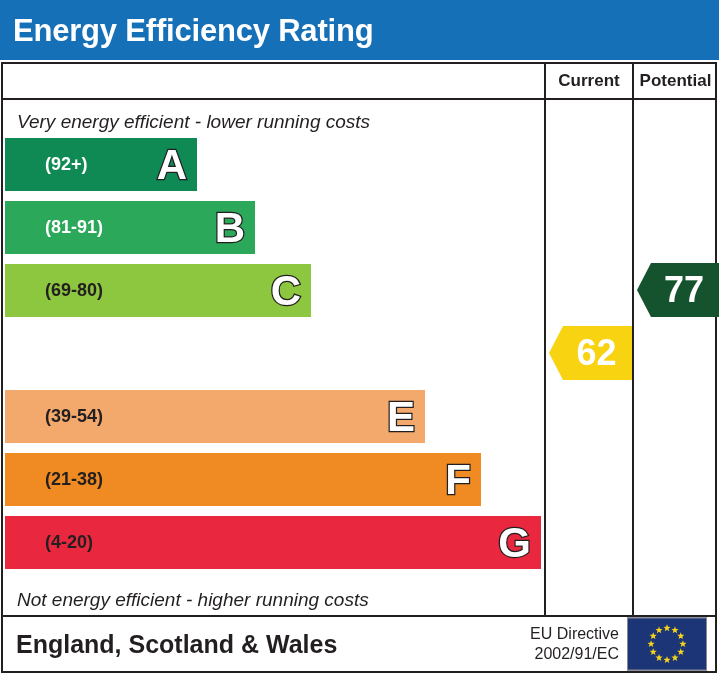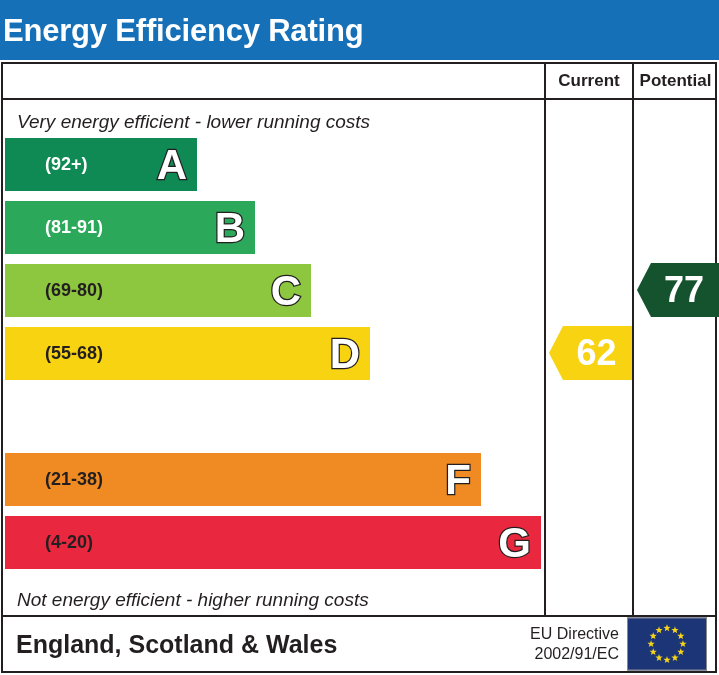--- a/index.html
+++ b/index.html
@@ -30,21 +30,21 @@
     height: 60px;
     background: #1570B8;
     display: flex;
     align-items: center;
   }
   .title-text {
     color: #ffffff;
     font-size: 31px;
     font-weight: bold;
     letter-spacing: -0.2px;
-    padding-left: 3px;
+    padding-left: 13px;
     line-height: 1;
   }
 
   
   .table-frame {
     position: absolute;
     left: 1px;
     top: 62px;
     width: 716px;
     height: 604px;
@@ -226,23 +226,23 @@
           <span class="band-letter">A</span>
         </div>
         <div class="band" style="top: 63px; width: 250px; background: rgb(44, 168, 90);">
           <span class="band-range light">(81-91)</span>
           <span class="band-letter">B</span>
         </div>
         <div class="band" style="top: 126px; width: 306px; background: rgb(141, 198, 63);">
           <span class="band-range dark">(69-80)</span>
           <span class="band-letter">C</span>
         </div>
-        <div class="band" style="top: 189px; width: 365px; background: rgb(247, 211, 17);">
-          <span class="band-range dark">(55-68)</span>
-          <span class="band-letter">D</span>
+        <div class="band" style="top: 252px; width: 420px; background: rgb(243, 169, 107);">
+          <span class="band-range dark">(39-54)</span>
+          <span class="band-letter">E</span>
         </div>
         <div class="band" style="top: 315px; width: 476px; background: rgb(239, 139, 34);">
           <span class="band-range dark">(21-38)</span>
           <span class="band-letter">F</span>
         </div>
         <div class="band" style="top: 378px; width: 536px; background: rgb(233, 40, 63);">
           <span class="band-range dark">(4-20)</span>
           <span class="band-letter">G</span>
         </div>
       </div>

